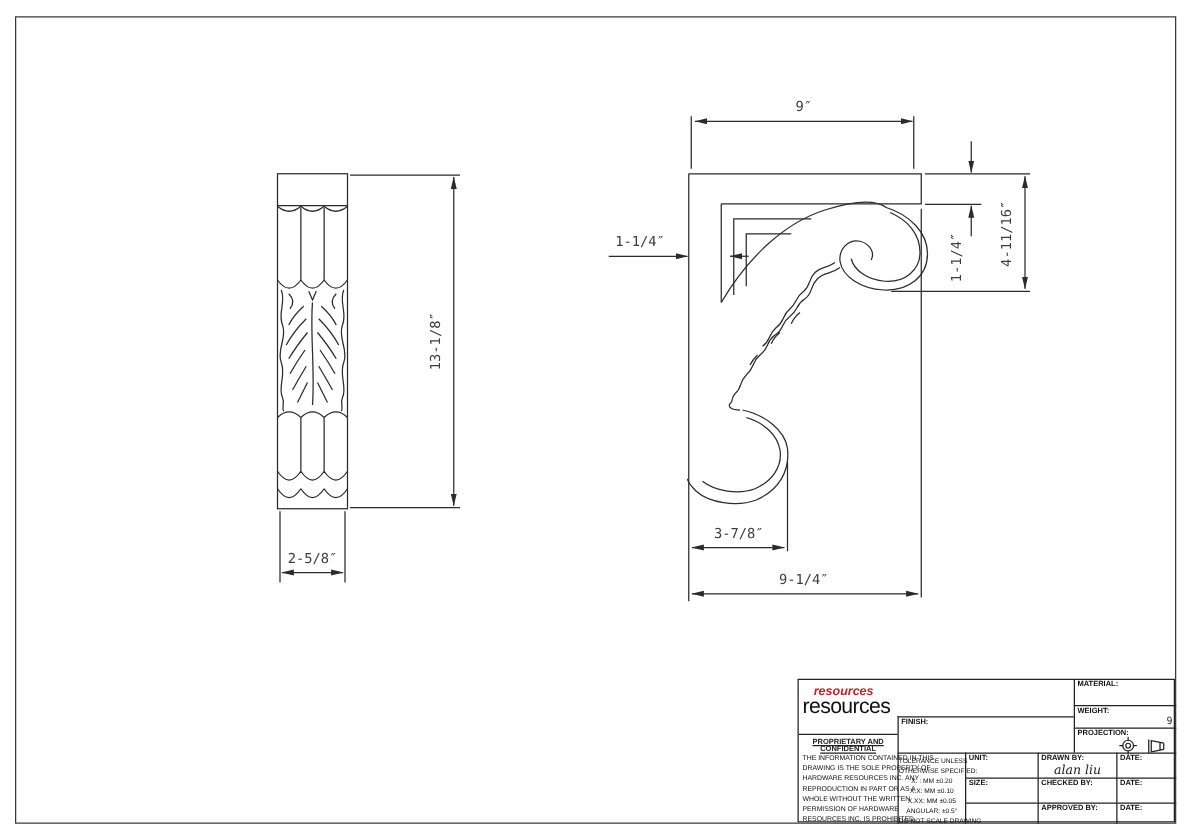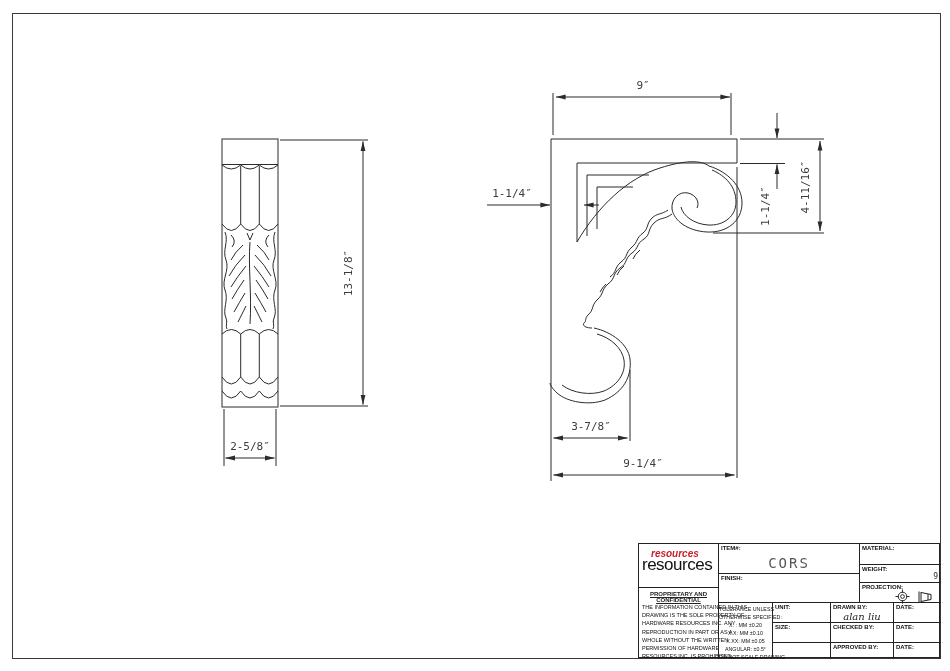--- a/index.html
+++ b/index.html
@@ -137,24 +137,20 @@
       <div class="prop-title">PROPRIETARY AND CONFIDENTIAL</div>
       <div class="prop-line">THE INFORMATION CONTAINED IN THIS</div>
       <div class="prop-line">DRAWING IS THE SOLE PROPERTY OF</div>
       <div class="prop-line">HARDWARE RESOURCES INC.  ANY</div>
       <div class="prop-line">REPRODUCTION IN PART OR AS A</div>
       <div class="prop-line">WHOLE  WITHOUT THE WRITTEN</div>
       <div class="prop-line">PERMISSION OF HARDWARE</div>
       <div class="prop-line">RESOURCES INC. IS PROHIBITED.</div>
     </div>
 
-    <div class="cell" style="left:79px;top:0;width:141px;height:29px;border-top:none;">
-      <div class="lbl">ITEM#:</div>
-      <div class="item-value">CORS</div>
-    </div>
 
     <div class="cell" style="left:79px;top:29px;width:141px;height:29px;">
       <div class="lbl">FINISH:</div>
     </div>
 
     <div class="cell" style="left:220px;top:0;width:82px;height:20px;border-top:none;">
       <div class="lbl">MATERIAL:</div>
     </div>
 
     <div class="cell" style="left:220px;top:20px;width:82px;height:18px;">

